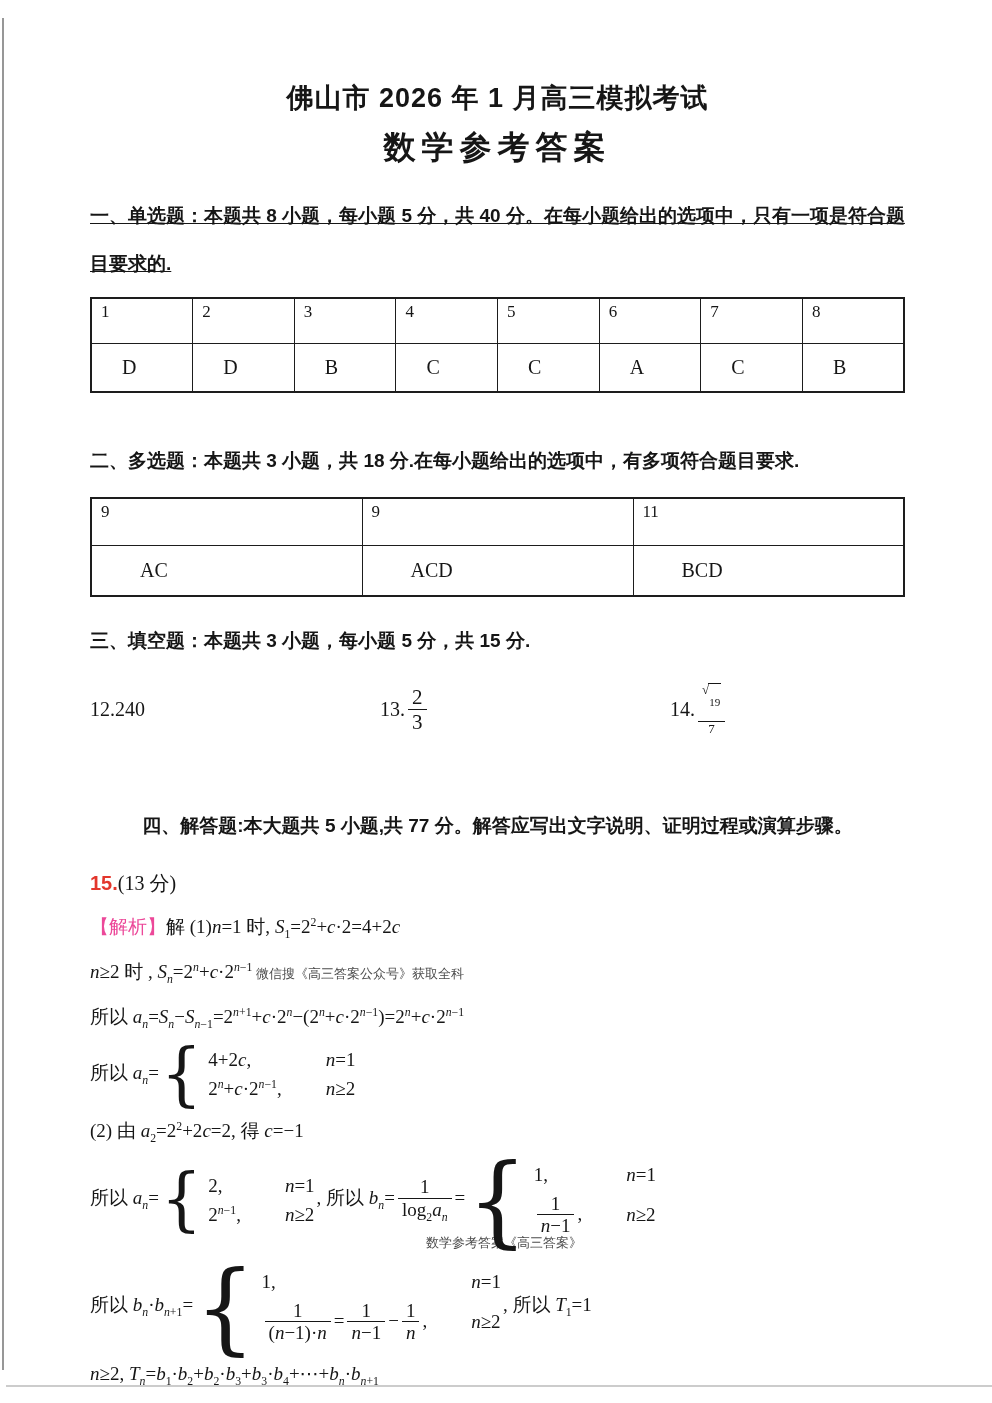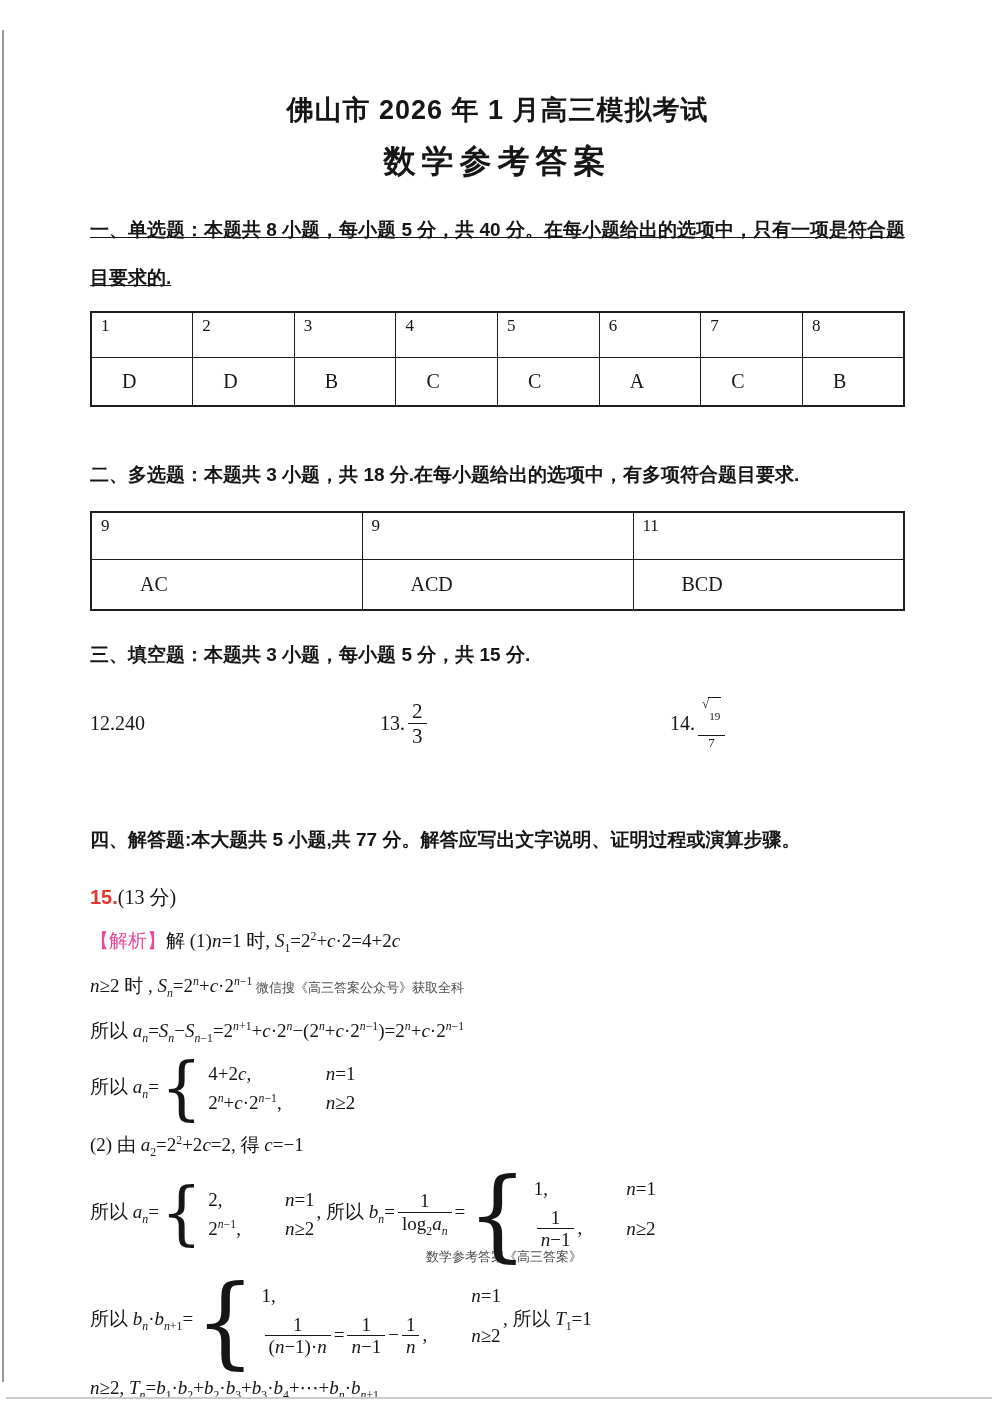--- a/index.html
+++ b/index.html
@@ -4,28 +4,28 @@
 <style>
   html,body{margin:0;padding:0;}
   body{
     width:992px;height:1403px;overflow:hidden;background:#ffffff;color:#161616;
     font-family:"Liberation Sans", sans-serif;position:relative;
   }
   .page{position:relative;width:100%;height:100%;box-sizing:border-box;padding:0 87px 0 90px;}
   .edge-left{position:absolute;left:2px;top:18px;height:1352px;width:2px;background:#979797;}
   .edge-bottom{position:absolute;left:6px;right:0;bottom:16px;height:2px;background:#cccccc;}
 
-  .doc-title{margin:12px;padding-top:80px;text-align:center;font-size:27px;font-weight:700;letter-spacing:1px;}
+  .doc-title{margin:0;padding-top:80px;text-align:center;font-size:27px;font-weight:700;letter-spacing:1px;}
   .doc-subtitle{margin:10px 0 0 0;text-align:center;font-size:32px;font-weight:900;letter-spacing:6px;}
 
   .sec-heading{margin:0;font-size:19px;font-weight:700;line-height:2.55;}
   .sec-heading.mt1{margin-top:22px;line-height:2.55;text-decoration:underline;}
   .sec-heading.mt2{margin-top:44px;}
   .sec-heading.mt3{margin-top:20px;}
-  .sec-heading.mt4{margin-top:62px;}
+  .sec-heading.mt4{margin-top:62px;text-align:center;}
 
   table.ans-table{width:100%;border-collapse:collapse;table-layout:fixed;
     font-family:"Liberation Serif", serif;border:2px solid #1d1d1d;}
   table.ans-table td{border:1.6px solid #1d1d1d;}
   .t1{margin-top:8px;}
   .t2{margin-top:12px;}
   .num-row td{height:41px;font-size:17px;vertical-align:top;padding:3px 0 0 9px;}
   .ans-row td{height:45px;font-size:20px;vertical-align:middle;padding-left:30px;}
   .t2 .num-row td{height:43px;}
   .t2 .ans-row td{height:47px;padding-left:48px;}

